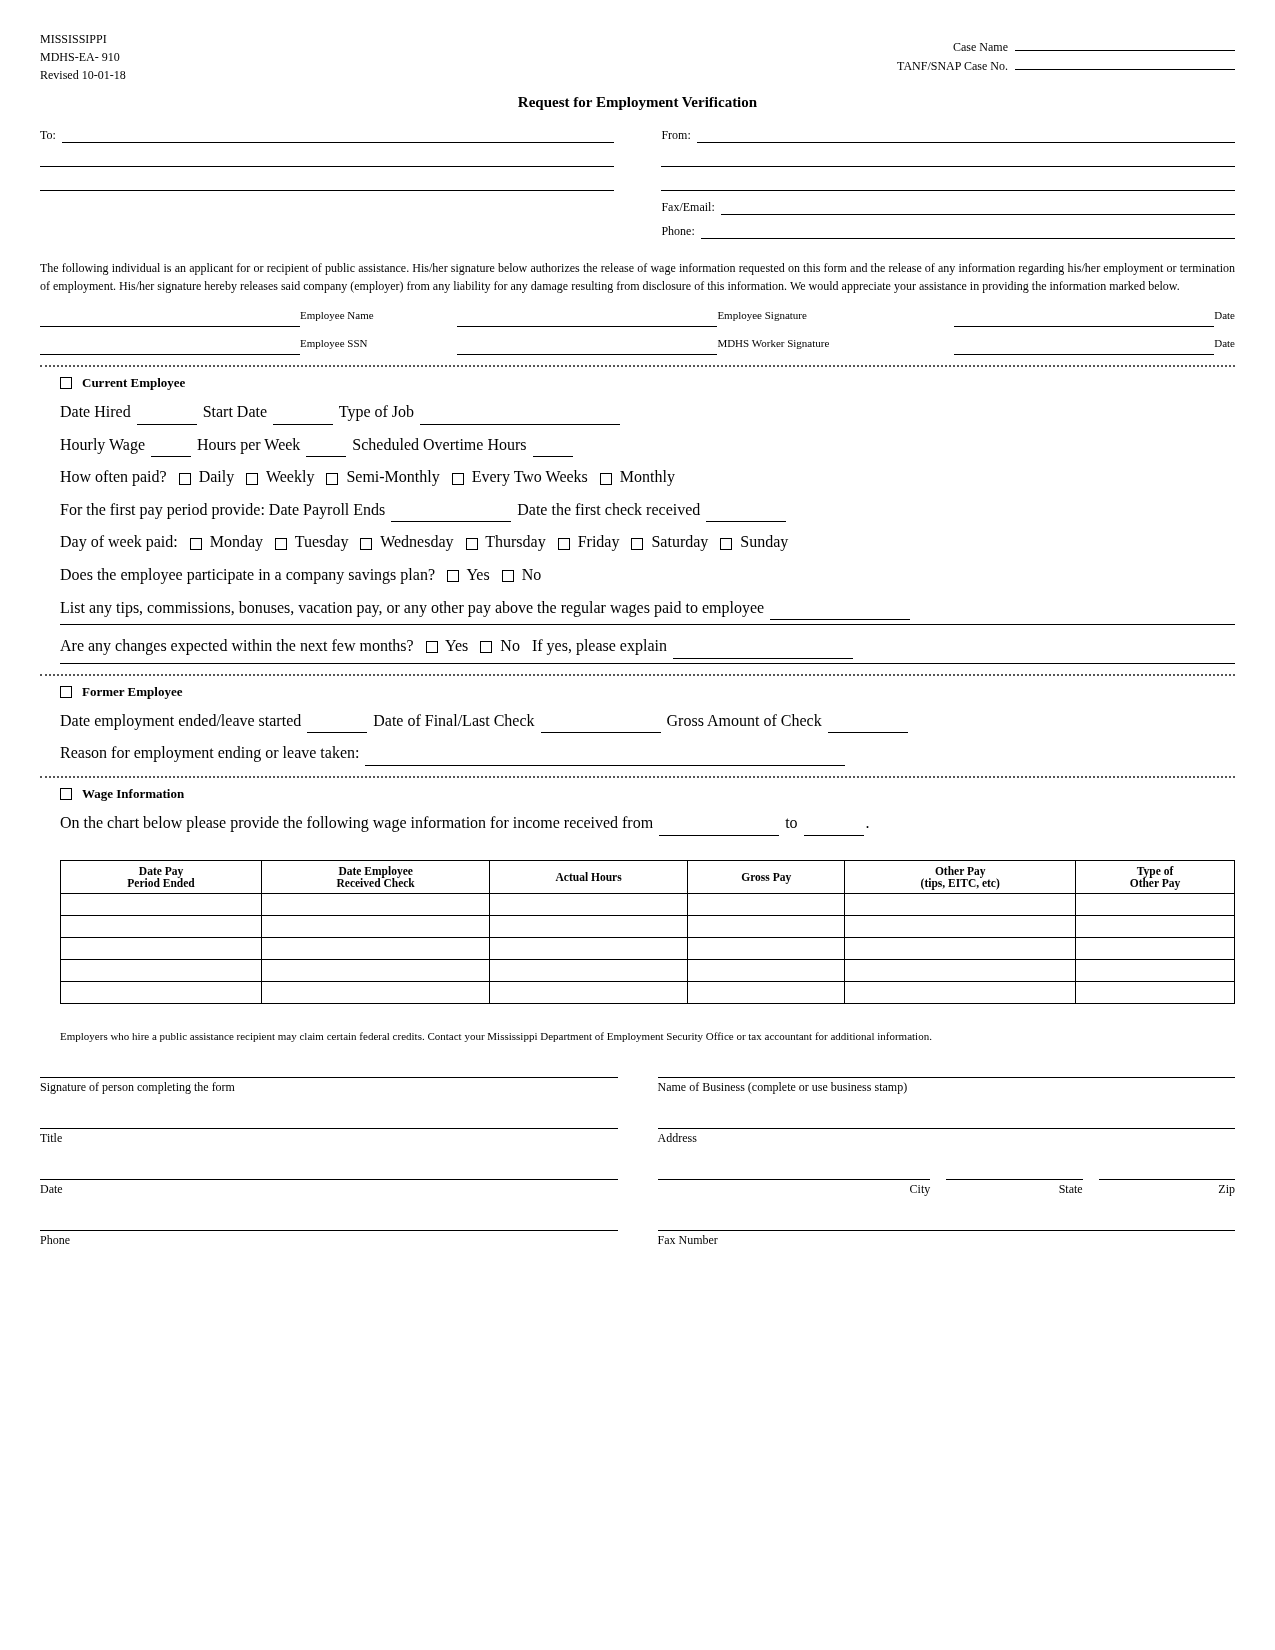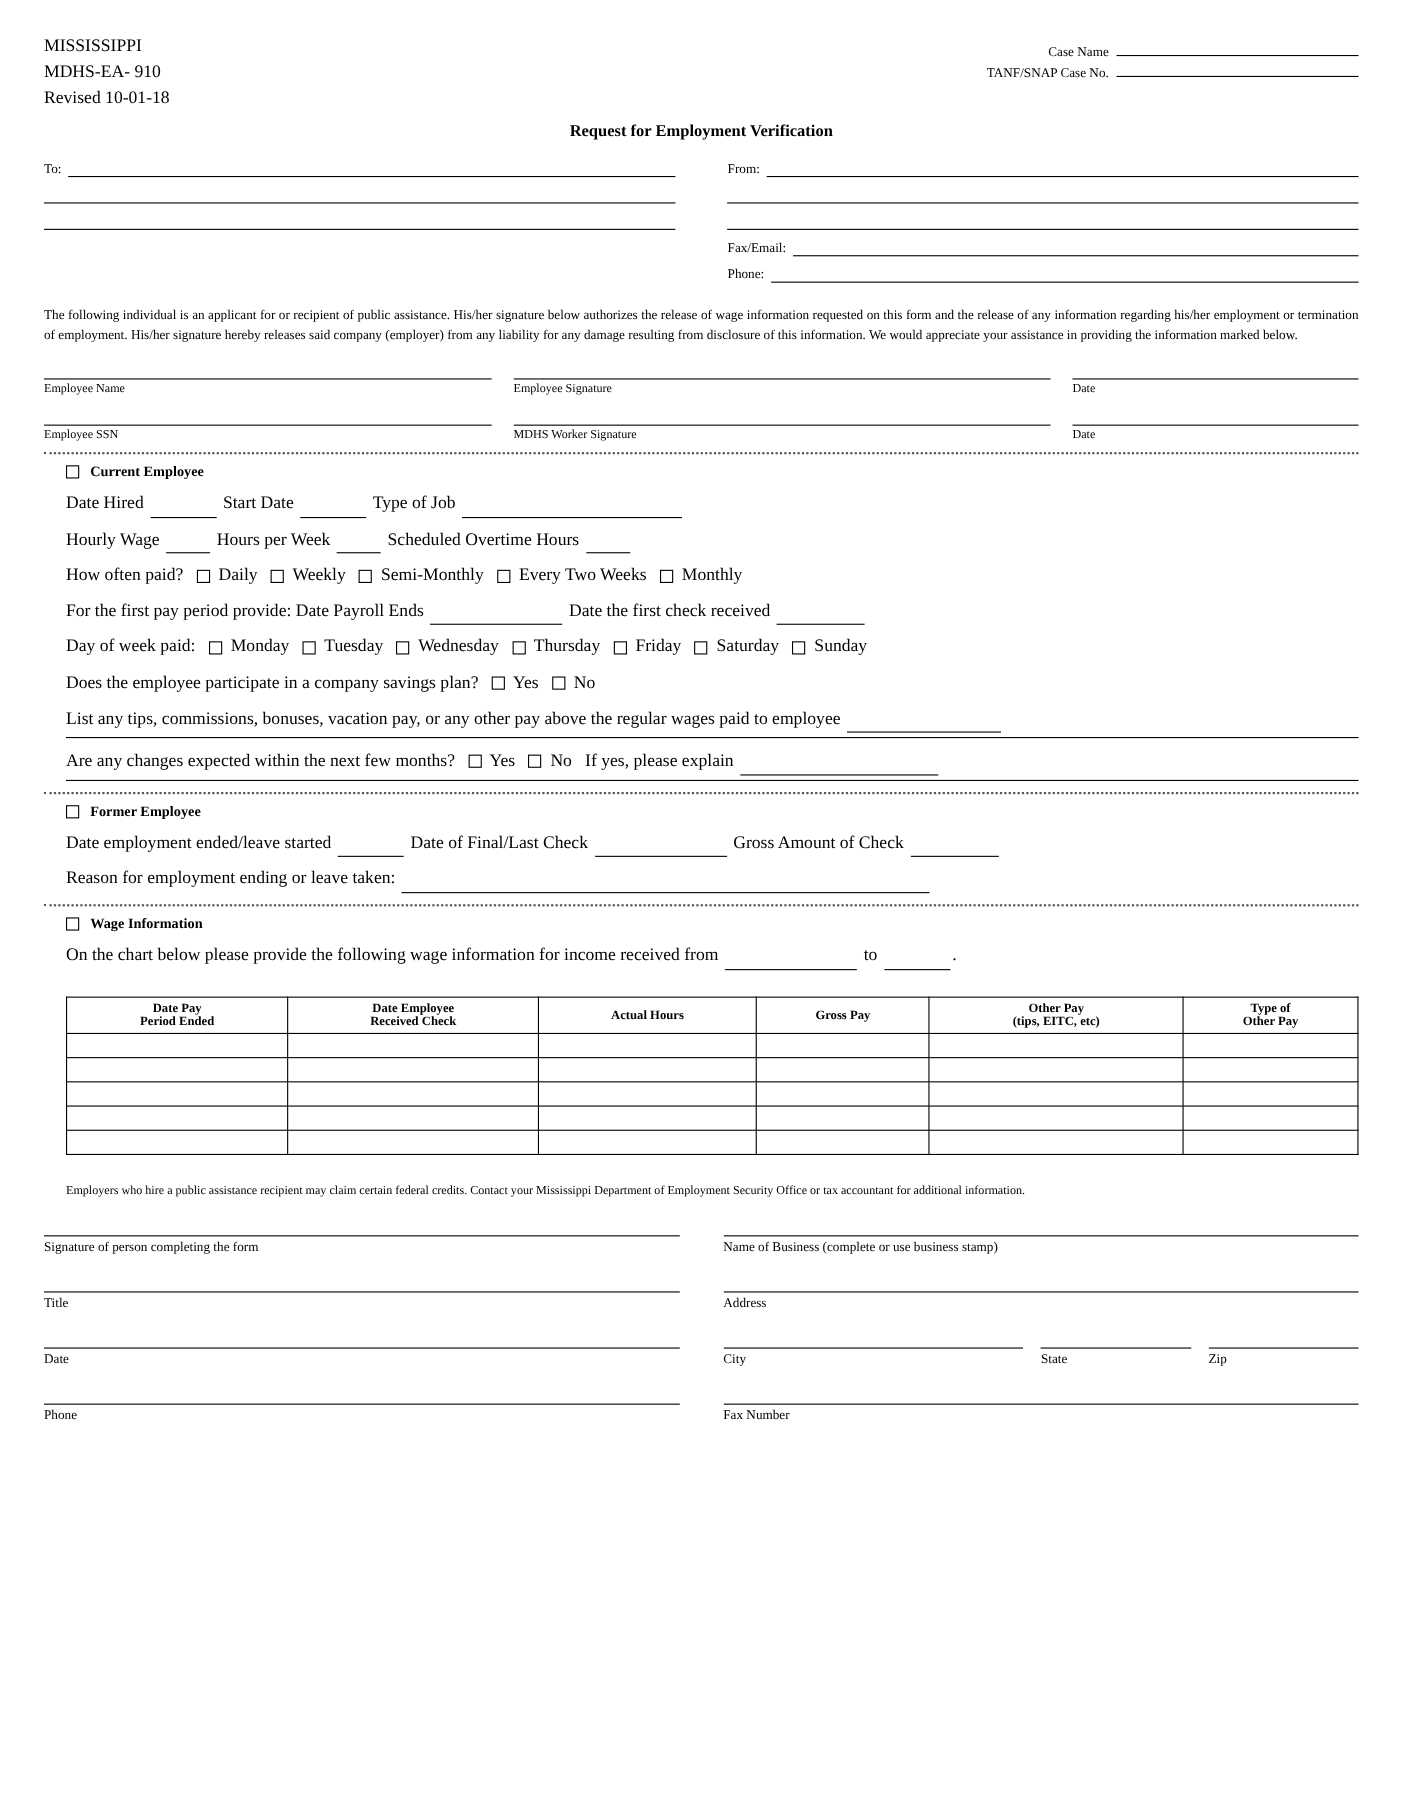--- a/index.html
+++ b/index.html
@@ -12,21 +12,21 @@
       width: 1275px;
       min-height: 1650px;
     }
     .header-top {
       display: flex;
       justify-content: space-between;
       align-items: flex-start;
       margin-bottom: 4px;
     }
     .agency-info {
-      font-size: 16px;
+      font-size: 12px;
       line-height: 1.5;
     }
     .case-info {
       font-size: 12px;
       text-align: right;
       margin-top: 10px;
     }
     .case-info div {
       margin-bottom: 4px;
     }
@@ -85,21 +85,20 @@
       text-align: justify;
     }
     .signature-row {
       display: flex;
       align-items: flex-end;
       margin-bottom: 4px;
       gap: 20px;
     }
     .sig-field {
       display: flex;
-      flex-direction: column;
     }
     .sig-field .underline {
       border-bottom: 1px solid #000;
       min-width: 260px;
       min-height: 20px;
     }
     .sig-field .sig-label {
       font-size: 11px;
       margin-top: 2px;
     }
@@ -191,20 +190,21 @@
       font-size: 12px;
     }
     .city-state-zip {
       display: flex;
       gap: 16px;
       align-items: flex-end;
     }
     .city-state-zip .field-part {
       display: flex;
       flex-direction: column;
+      text-align: right;
     }
     .city-state-zip .underline {
       border-bottom: 1px solid #000;
       min-height: 20px;
     }
     .city-part { flex: 2; }
     .state-part { flex: 1; }
     .zip-part { flex: 1; }
     .section-indent {
       padding-left: 20px;

